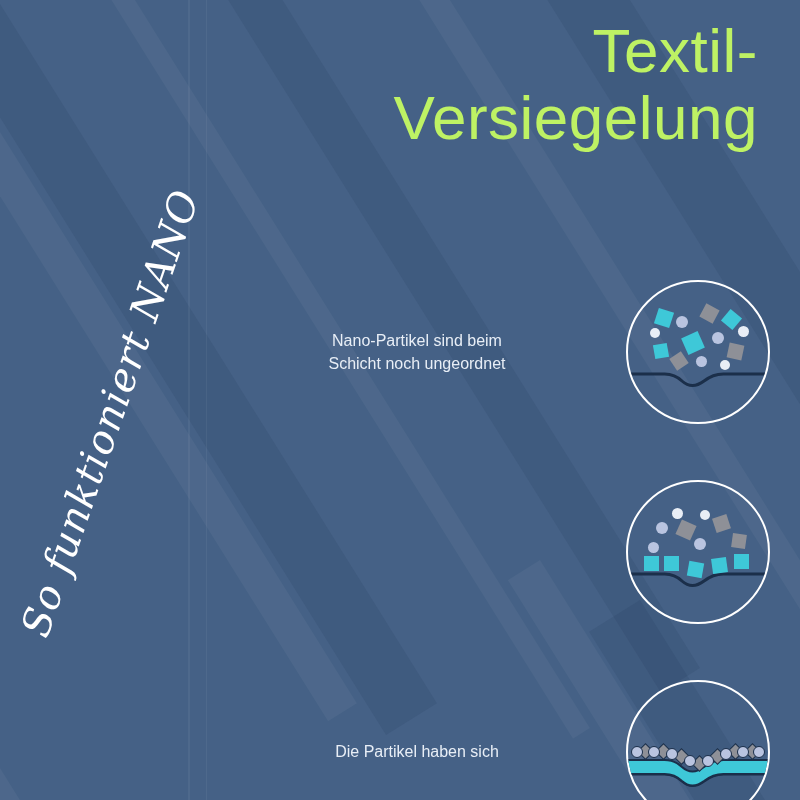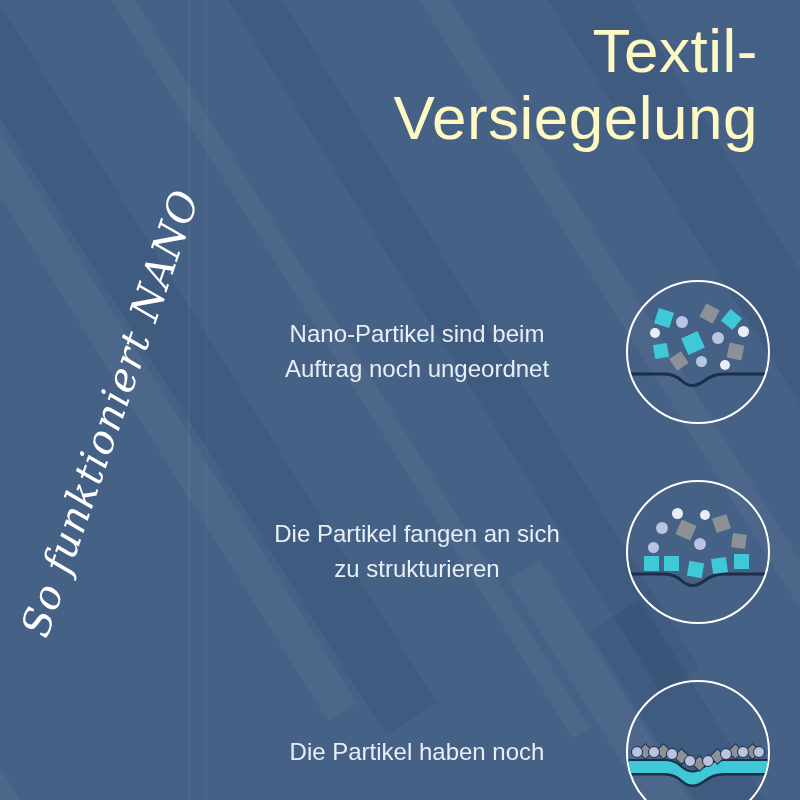--- a/index.html
+++ b/index.html
@@ -60,21 +60,21 @@
     letter-spacing: 1px;
     white-space: nowrap;
   }
 
   
   .heading {
     position: absolute;
     right: 42px;
     top: 18px;
     text-align: right;
-    color: #fef9c3;
+    color: #bef264;
     font-size: 62px;
     line-height: 1.08;
     font-weight: 400;
     letter-spacing: 0.5px;
   }
   .heading .l2 { display: block; }
 
   
   .steps {
     position: absolute;
@@ -86,21 +86,21 @@
     display: flex;
     align-items: center;
     justify-content: flex-end;
     gap: 28px;
     margin-bottom: 56px;
   }
   .step-text {
     flex: 1 1 auto;
     text-align: center;
     color: #e8eef6;
-    font-size: 24px;
+    font-size: 16px;
     line-height: 1.45;
     padding-right: 4px;
   }
   .circle {
     flex: 0 0 auto;
     position: relative;
     width: 140px;
     height: 140px;
     border-radius: 50%;
     border: 2px solid #ffffff;
@@ -159,21 +159,21 @@
   <div class="heading">
     <span class="l1">Textil-</span>
     <span class="l2">Versiegelung</span>
   </div>
 
   <div class="steps">
 
     <div class="step">
       <div class="step-text">
         <div>Nano-Partikel sind beim</div>
-        <div>Auftrag noch ungeordnet</div>
+        <div>Schicht noch ungeordnet</div>
       </div>
       <div class="circle">
         <svg class="surface" viewBox="0 0 140 140">
           <path d="M0,92 L34,92 Q46,91 54,99 Q64,108 76,99 Q86,91 98,92 L140,92" fill="none" stroke="#1b2f4a" stroke-width="3"></path>
         </svg>
         <div class="p sq" style="left:28px; top:28px; width:16px; height:16px; transform:rotate(18deg);"></div>
         <div class="p sq" style="left:56px; top:52px; width:18px; height:18px; transform:rotate(-24deg);"></div>
         <div class="p sq" style="left:96px; top:30px; width:15px; height:15px; transform:rotate(40deg);"></div>
         <div class="p sq" style="left:26px; top:62px; width:14px; height:14px; transform:rotate(-10deg);"></div>
         <div class="p sq-d" style="left:74px; top:24px; width:15px; height:15px; transform:rotate(28deg);"></div>
@@ -182,24 +182,20 @@
         <div class="p dot" style="left:48px; top:34px; width:12px; height:12px;"></div>
         <div class="p dot" style="left:84px; top:50px; width:12px; height:12px;"></div>
         <div class="p dot" style="left:68px; top:74px; width:11px; height:11px;"></div>
         <div class="p dot-w" style="left:110px; top:44px; width:11px; height:11px;"></div>
         <div class="p dot-w" style="left:22px; top:46px; width:10px; height:10px;"></div>
         <div class="p dot-w" style="left:92px; top:78px; width:10px; height:10px;"></div>
       </div>
     </div>
 
     <div class="step">
-      <div class="step-text">
-        <div>Die Partikel fangen an sich</div>
-        <div>zu strukturieren</div>
-      </div>
       <div class="circle">
         <svg class="surface" viewBox="0 0 140 140">
           <path d="M0,92 L34,92 Q46,91 54,99 Q64,108 76,99 Q86,91 98,92 L140,92" fill="none" stroke="#1b2f4a" stroke-width="3"></path>
         </svg>
         <div class="p sq" style="left:16px; top:74px; width:15px; height:15px;"></div>
         <div class="p sq" style="left:36px; top:74px; width:15px; height:15px;"></div>
         <div class="p sq" style="left:60px; top:80px; width:15px; height:15px; transform:rotate(10deg);"></div>
         <div class="p sq" style="left:84px; top:76px; width:15px; height:15px; transform:rotate(-8deg);"></div>
         <div class="p sq" style="left:106px; top:72px; width:15px; height:15px;"></div>
         <div class="p sq-d" style="left:50px; top:40px; width:16px; height:16px; transform:rotate(24deg);"></div>
@@ -208,21 +204,21 @@
         <div class="p dot" style="left:28px; top:40px; width:12px; height:12px;"></div>
         <div class="p dot" style="left:66px; top:56px; width:12px; height:12px;"></div>
         <div class="p dot" style="left:20px; top:60px; width:11px; height:11px;"></div>
         <div class="p dot-w" style="left:44px; top:26px; width:11px; height:11px;"></div>
         <div class="p dot-w" style="left:72px; top:28px; width:10px; height:10px;"></div>
       </div>
     </div>
 
     <div class="step">
       <div class="step-text">
-        <div>Die Partikel haben noch</div>
+        <div>Die Partikel haben sich</div>
       </div>
       <div class="circle">
         <svg class="surface" viewBox="0 0 140 140">
           <path d="M0,92 L34,92 Q46,91 54,99 Q64,108 76,99 Q86,91 98,92 L140,92" fill="none" stroke="#1b2f4a" stroke-width="3"></path>
           <path d="M0,78 L34,78 Q46,77 54,85 Q64,94 76,85 Q86,77 98,78 L140,78 L140,92 L98,92 Q86,91 76,99 Q64,108 54,99 Q46,91 34,92 L0,92 Z" fill="#3ec8d8" stroke="#1b2f4a" stroke-width="2"></path>
           <g fill="#8e9097" stroke="#1b2f4a" stroke-width="1">
             <rect x="12" y="64" width="11" height="11" transform="rotate(45 17.5 69.5)"></rect>
             <rect x="30" y="64" width="11" height="11" transform="rotate(45 35.5 69.5)"></rect>
             <rect x="48" y="69" width="11" height="11" transform="rotate(45 53.5 74.5)"></rect>
             <rect x="66" y="76" width="11" height="11" transform="rotate(45 71.5 81.5)"></rect>

